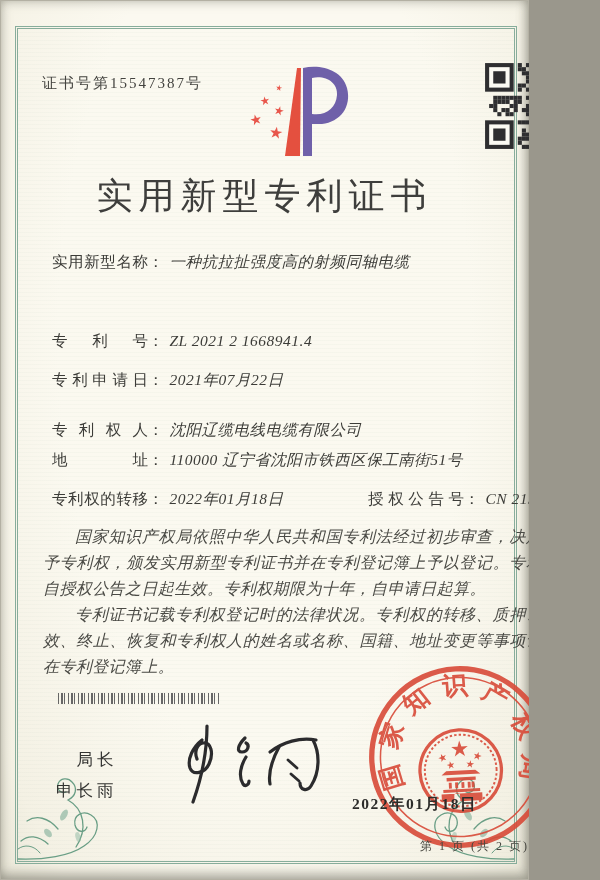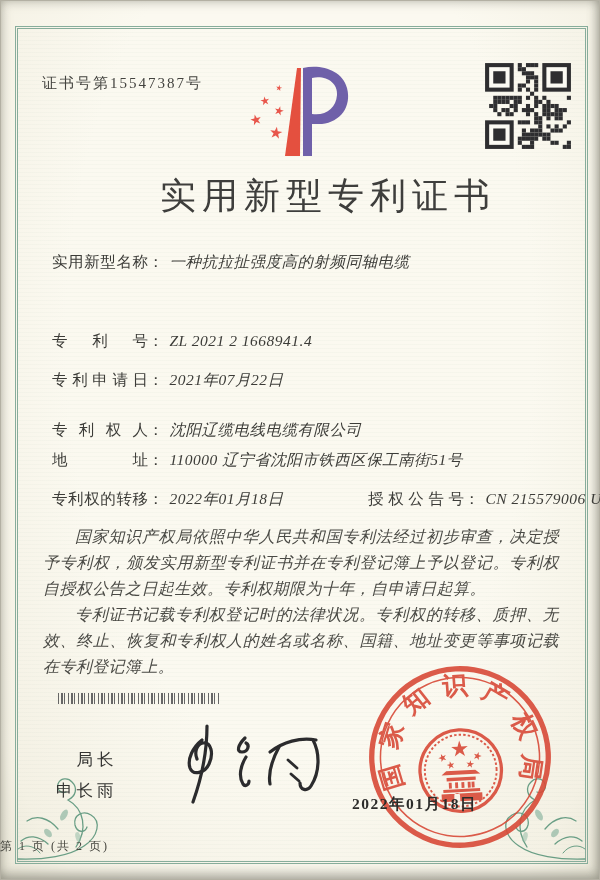--- a/index.html
+++ b/index.html
@@ -1,42 +1,42 @@
 <!DOCTYPE html>
 <html><head>
 <meta charset="utf-8">
 <style>
   html,body{margin:0;padding:0;background:#9a978c;}
-  .photo{position:relative;width:600px;height:880px;overflow:hidden;
+  .photo{position:relative;width:529px;height:880px;overflow:hidden;
     font-family:"Liberation Serif","DejaVu Serif",serif;color:#3a3a38;
     background:radial-gradient(ellipse at 50% 38%, #fbf9f0 55%, #f4f1e4 88%, #eae7d8 100%);
     box-shadow:inset 0 0 0 1px #b3b0a3, inset 0 0 12px rgba(95,95,82,.55), inset -4px -8px 10px rgba(100,100,88,.28);}
   .frame{position:absolute;inset:26px 12px 16px 15px;border:3px double #87ad9b;pointer-events:none;}
   .texture{position:absolute;inset:29px 15px 19px 18px;
     background:repeating-linear-gradient(0deg, rgba(150,178,158,.05) 0 1px, transparent 1px 4px);pointer-events:none;}
   .cert-no{position:absolute;left:42px;top:74px;font-size:15px;letter-spacing:2px;color:#43433f;}
   .logo{position:absolute;left:246px;top:62px;width:114px;height:102px;}
   .qr{position:absolute;left:482px;top:60px;width:92px;height:92px;}
   .title{position:absolute;left:0;top:172px;width:100%;margin:0;text-align:center;
-    font-size:36px;font-weight:500;letter-spacing:6px;color:#3e3e3c;padding-left:28px;}
+    font-size:36px;font-weight:500;letter-spacing:6px;color:#3e3e3c;}
   .field-row{position:absolute;left:52px;width:520px;font-size:15.5px;color:#3c3c38;white-space:nowrap;}
   .flabel{display:inline-block;width:96px;text-align:justify;text-align-last:justify;vertical-align:bottom;}
   .colon{display:inline-block;margin-right:6px;}
   .fvalue{letter-spacing:.5px;font-style:italic;}
   .pair2{position:absolute;left:316px;top:0;}
   .body-text{position:absolute;left:43px;top:524px;width:516px;font-size:16px;line-height:1.63;
     color:#4a4a45;font-style:italic;letter-spacing:.4px;text-align:justify;}
   .body-text p{margin:0;text-indent:2em;}
   .barcode{position:absolute;left:58px;top:693px;width:162px;height:11px;opacity:.75;
     background:repeating-linear-gradient(90deg,#37373a 0 1px,transparent 1px 3px,#37373a 3px 5px,transparent 5px 6px,#37373a 6px 7px,transparent 7px 10px);}
   .signer{position:absolute;left:56px;top:744px;font-size:16.5px;font-weight:400;letter-spacing:4px;color:#333331;line-height:1.9;text-align:right;}
   .signature{position:absolute;left:150px;top:712px;width:185px;height:105px;}
   .seal{position:absolute;left:363px;top:660px;width:194px;height:194px;opacity:.9;transform:rotate(-3deg);}
   .seal-date{position:absolute;left:352px;top:794px;font-size:15.5px;font-weight:600;letter-spacing:1.5px;color:#2c2c2a;}
-  .footer{position:absolute;left:0;top:838px;width:100%;text-align:left;font-size:12px;letter-spacing:2px;color:#46463f;}
+  .footer{position:absolute;left:0;top:838px;width:100%;text-align:right;font-size:12px;letter-spacing:2px;color:#46463f;}
   .corner{position:absolute;width:112px;height:92px;}
   .corner-right{right:13px;bottom:17px;}
   .corner-left{left:16px;bottom:17px;transform:scaleX(-1);}
 </style>
 </head>
 <body>
 
 <div class="photo">
 
   <div class="frame"></div>

